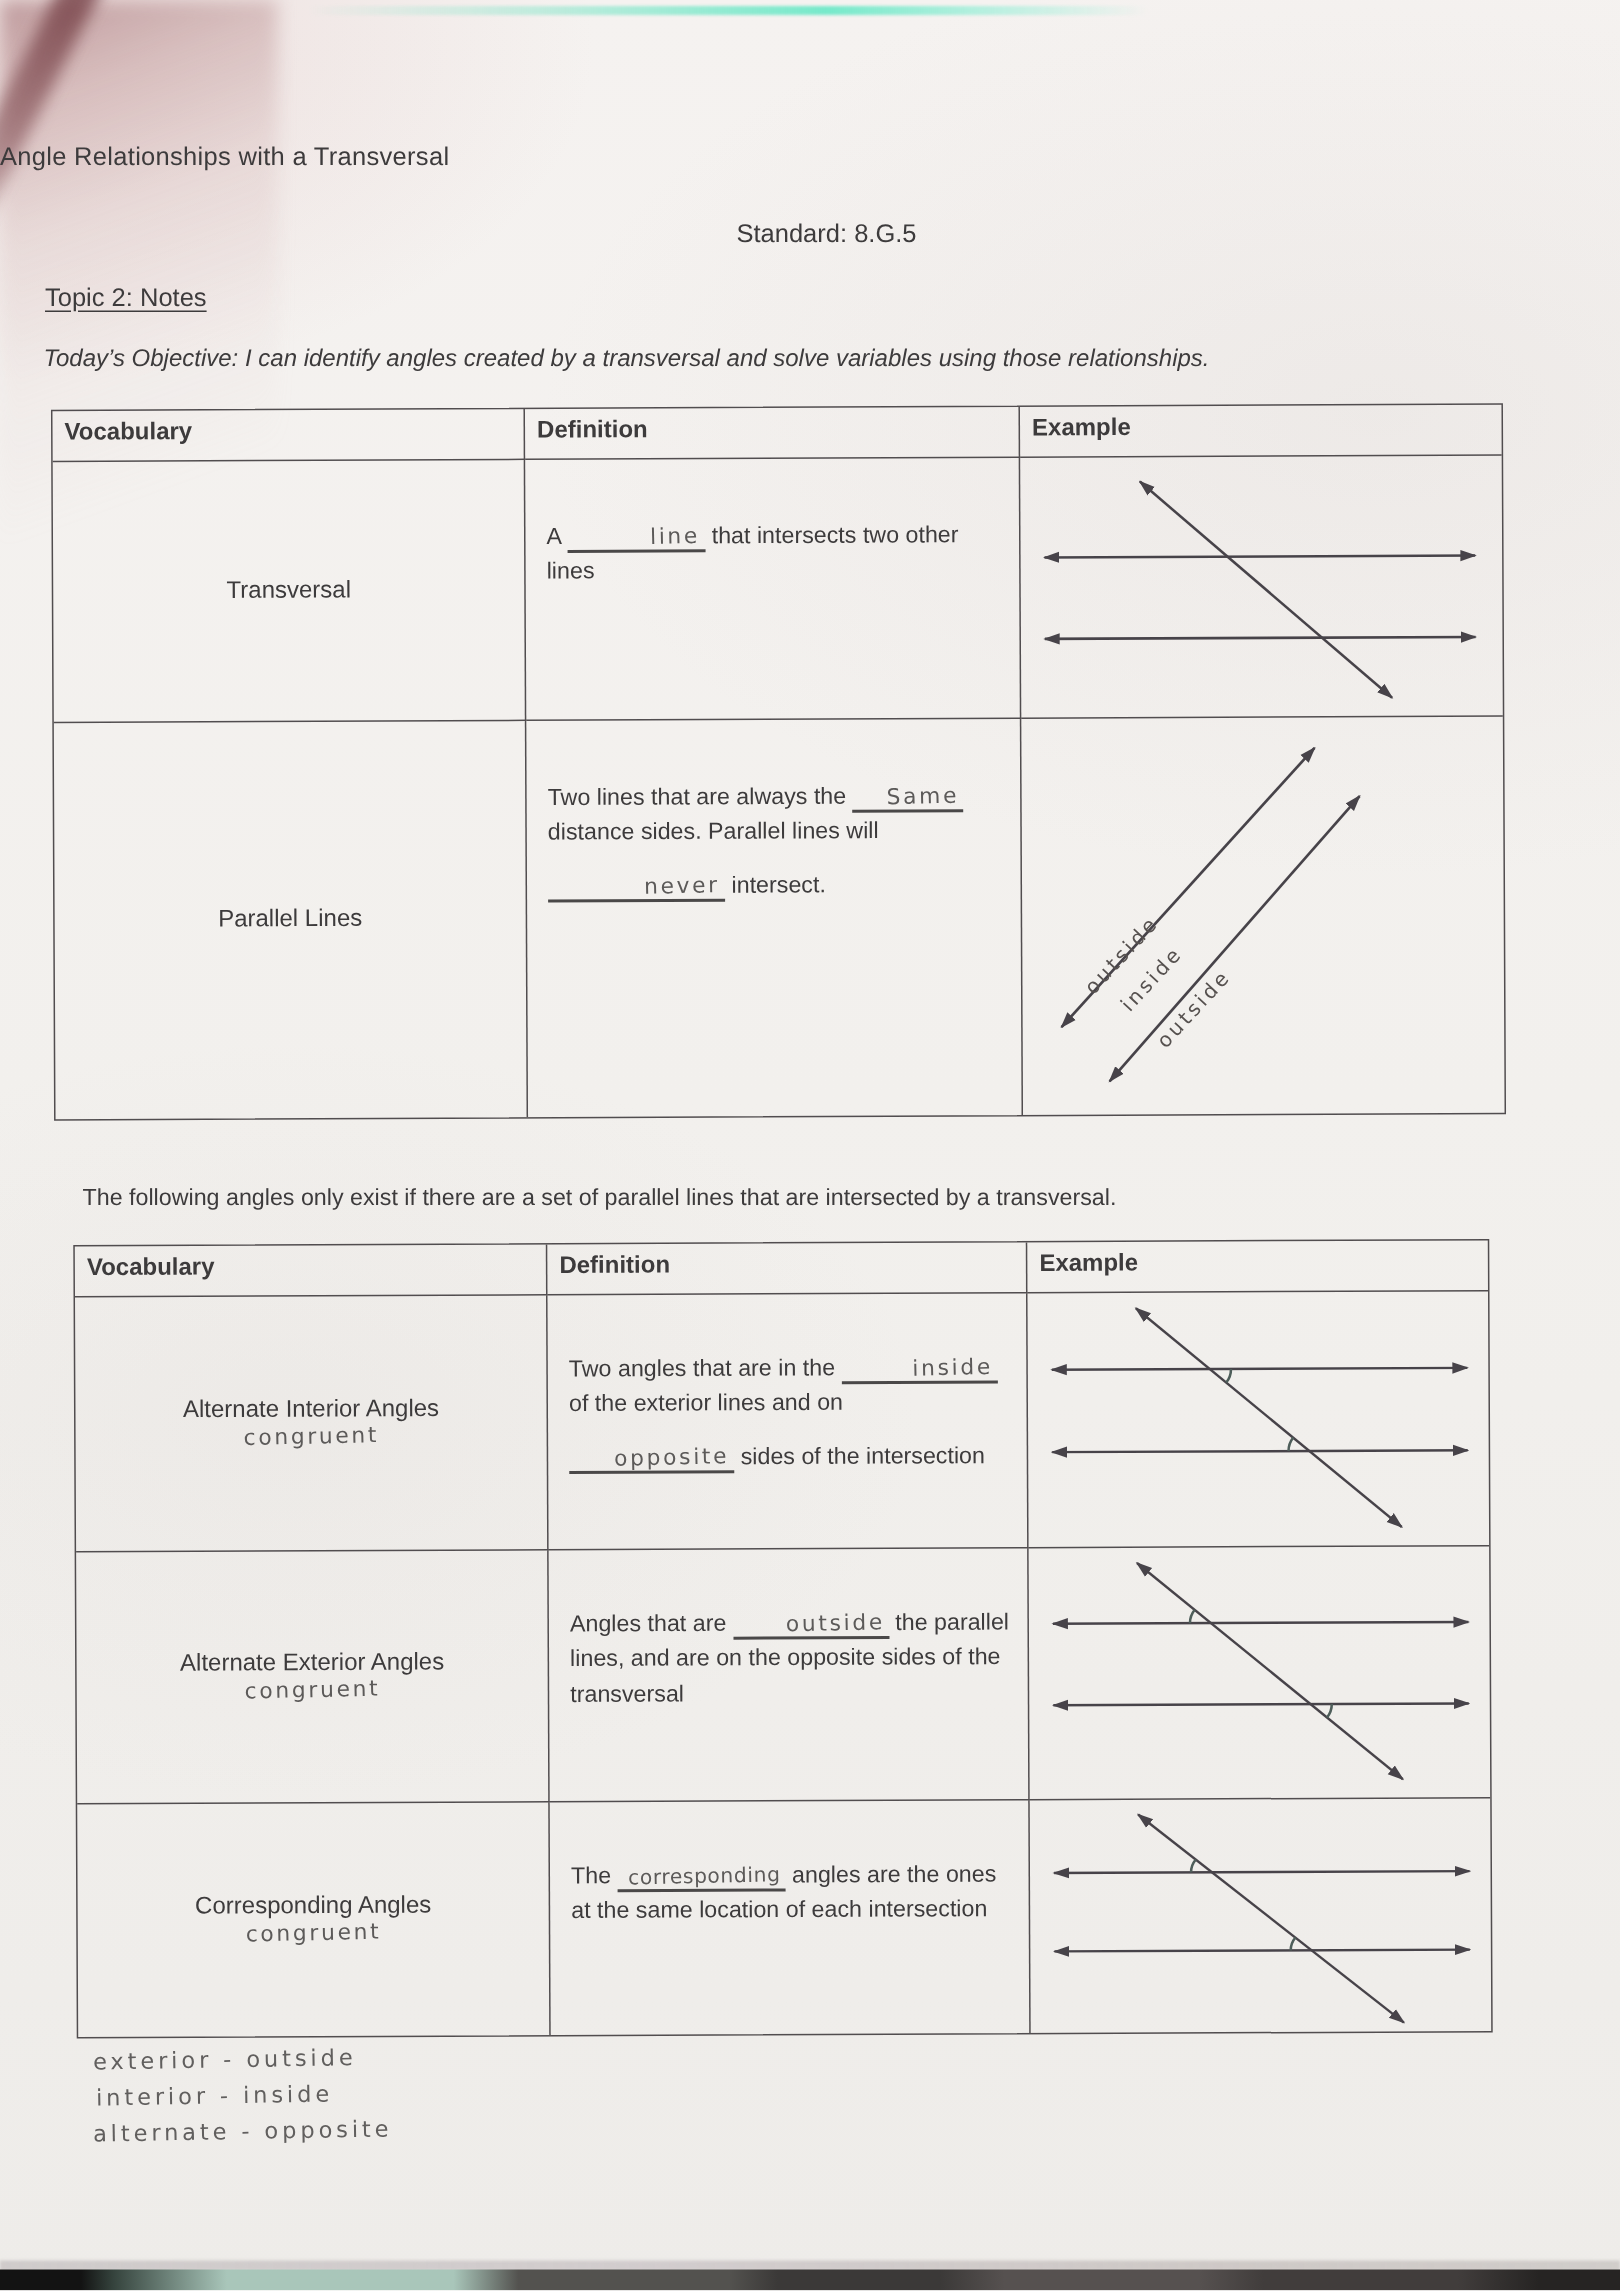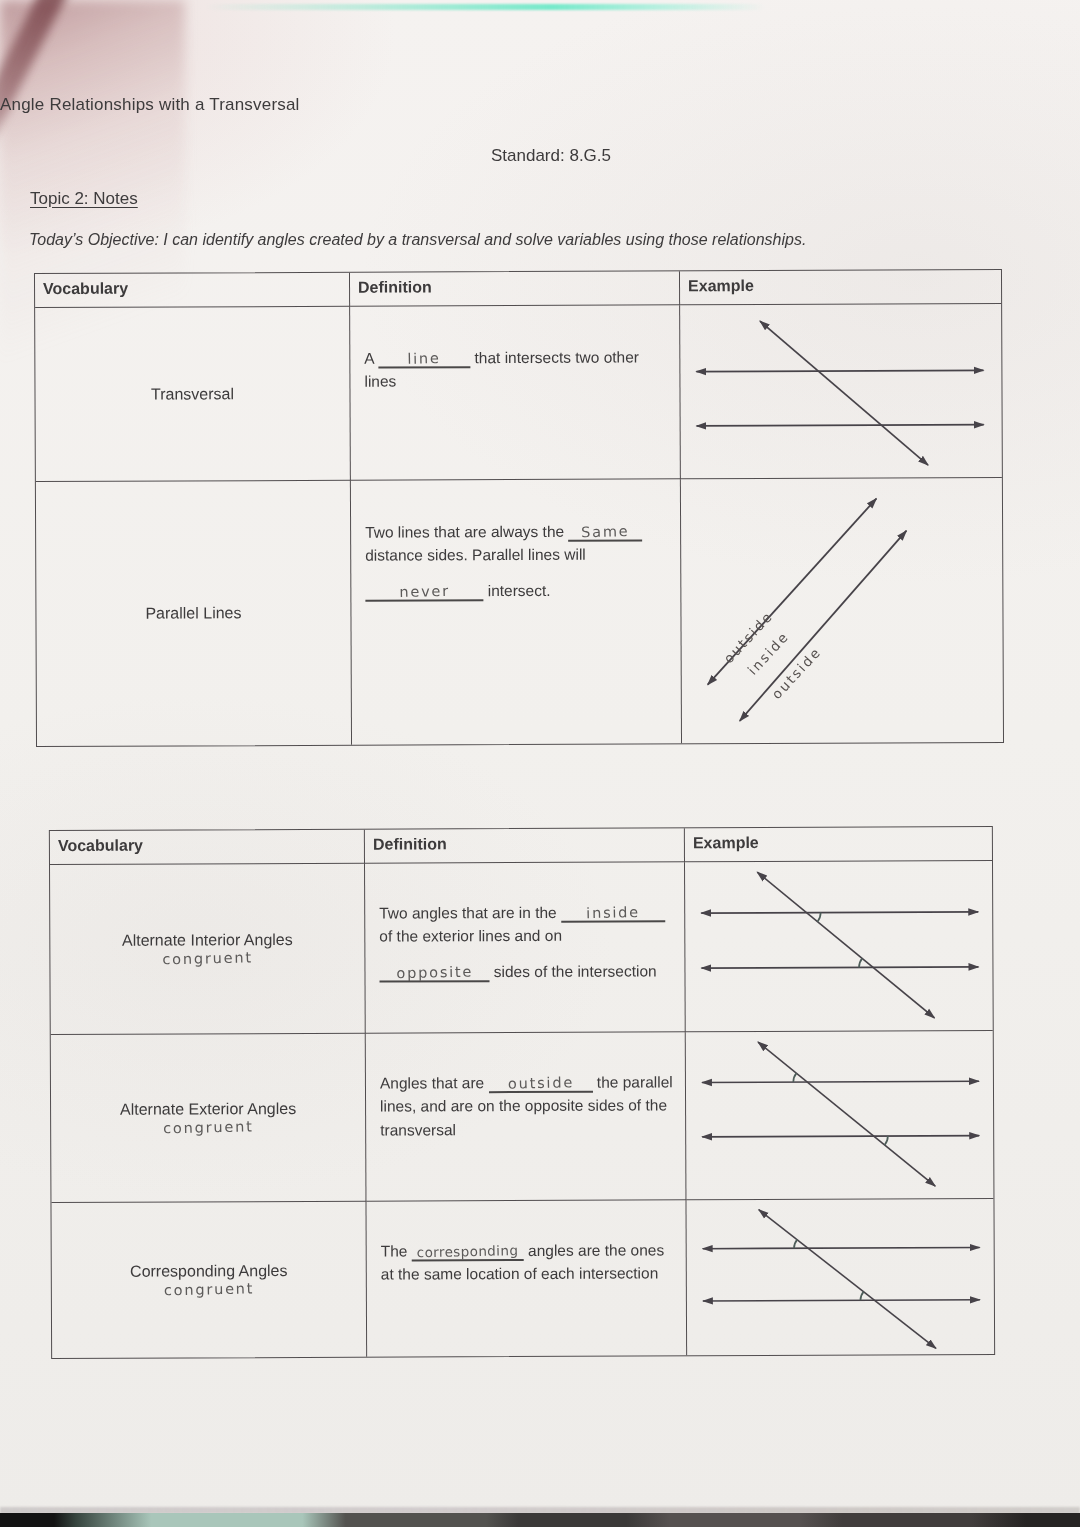--- a/index.html
+++ b/index.html
@@ -46,21 +46,21 @@
   .nr { border-right:none; } .nb { border-bottom:none; }
   .hc { font-weight:bold; font-size:16px; padding:6px 0 0 8px; }
   .vc { display:flex; flex-direction:column; align-items:center; justify-content:center; text-align:center; font-size:16px; }
   .dc { padding:28px 10px 8px 14px; font-size:15.5px; line-height:1.5; }
   .ec { overflow:hidden; }
   .ec svg { display:block; width:100%; height:100%; }
 
   
   .hw { font-family:"DejaVu Sans", sans-serif; color:#5c5a59; letter-spacing:1.8px; font-size:14.5px; transform:rotate(-1deg); display:inline-block; }
   .tight { letter-spacing:0.4px; font-size:13.5px; }
-  .blank { display:inline-block; border-bottom:2px solid #4a4848; text-align:center; padding:0 3px; line-height:1.05;margin-top:16px; }
+  .blank { display:inline-block; border-bottom:2px solid #4a4848; text-align:right; padding:0 3px; line-height:1.05;margin-top:16px; }
   .b-line{min-width:92px;} .b-same{min-width:74px;} .b-never{min-width:118px;}
   .b-inside{min-width:104px;} .b-opp{min-width:110px;} .b-out{min-width:104px;} .b-corr{min-width:112px;}
   .note { margin-top:1px; }
 
   .diag-label { position:absolute; font-family:"DejaVu Sans", sans-serif; color:#56514f; font-size:13.5px; letter-spacing:2.2px; transform:rotate(-47deg); white-space:nowrap; }
 
   .footnotes { position:absolute; left:62px; top:1364px; }
   .footnotes .hw { display:block; font-size:15px; letter-spacing:2.6px; color:#615f5e; margin-bottom:6px; }
   .footnotes .f2 { margin-left:2px; }
 </style>
@@ -121,20 +121,21 @@
       <svg viewBox="0 0 322 262" preserveAspectRatio="none">
         <line x1="26" y1="204" x2="196" y2="20" stroke="#474349" stroke-width="1.8" marker-start="url(#ah)" marker-end="url(#ah)"></line>
         <line x1="58" y1="240" x2="226" y2="52" stroke="#474349" stroke-width="1.8" marker-start="url(#ah)" marker-end="url(#ah)"></line>
       </svg>
       <span class="diag-label" style="left:34px; top:150px;">outside</span>
       <span class="diag-label" style="left:60px; top:166px;">inside</span>
       <span class="diag-label" style="left:82px; top:186px;">outside</span>
     </div>
   </div>
 
+  <div class="leadin">The following angles only exist if there are a set of parallel lines that are intersected by a transversal.</div>
 
   <div class="tbl tbl2">
     <div class="c hc">Vocabulary</div>
     <div class="c hc">Definition</div>
     <div class="c hc nr">Example</div>
 
     <div class="c vc">
       <span>Alternate Interior Angles</span>
       <span class="hw note">congruent</span>
     </div>
@@ -187,16 +188,21 @@
       <svg viewBox="0 0 306 160" preserveAspectRatio="none">
         <line x1="16" y1="50" x2="292" y2="50" stroke="#474349" stroke-width="1.6" marker-start="url(#ah)" marker-end="url(#ah)"></line>
         <line x1="16" y1="104" x2="292" y2="104" stroke="#474349" stroke-width="1.6" marker-start="url(#ah)" marker-end="url(#ah)"></line>
         <line x1="72" y1="10" x2="248" y2="154" stroke="#474349" stroke-width="1.6" marker-start="url(#ah)" marker-end="url(#ah)"></line>
         <path d="M107,50 A14,14 0 0 1 110.2,41.1" fill="none" stroke="#4e5e5a" stroke-width="1.7"></path>
         <path d="M173,104 A14,14 0 0 1 176.2,95.1" fill="none" stroke="#4e5e5a" stroke-width="1.7"></path>
       </svg>
     </div>
   </div>
 
+  <div class="footnotes">
+    <span class="hw f1">exterior - outside</span>
+    <span class="hw f2">interior - inside</span>
+    <span class="hw f3">alternate - opposite</span>
+  </div>
 
   <div class="bottom-strip"></div>
   <div class="bottom-shadow"></div>
 </div>
 
 </body></html>

